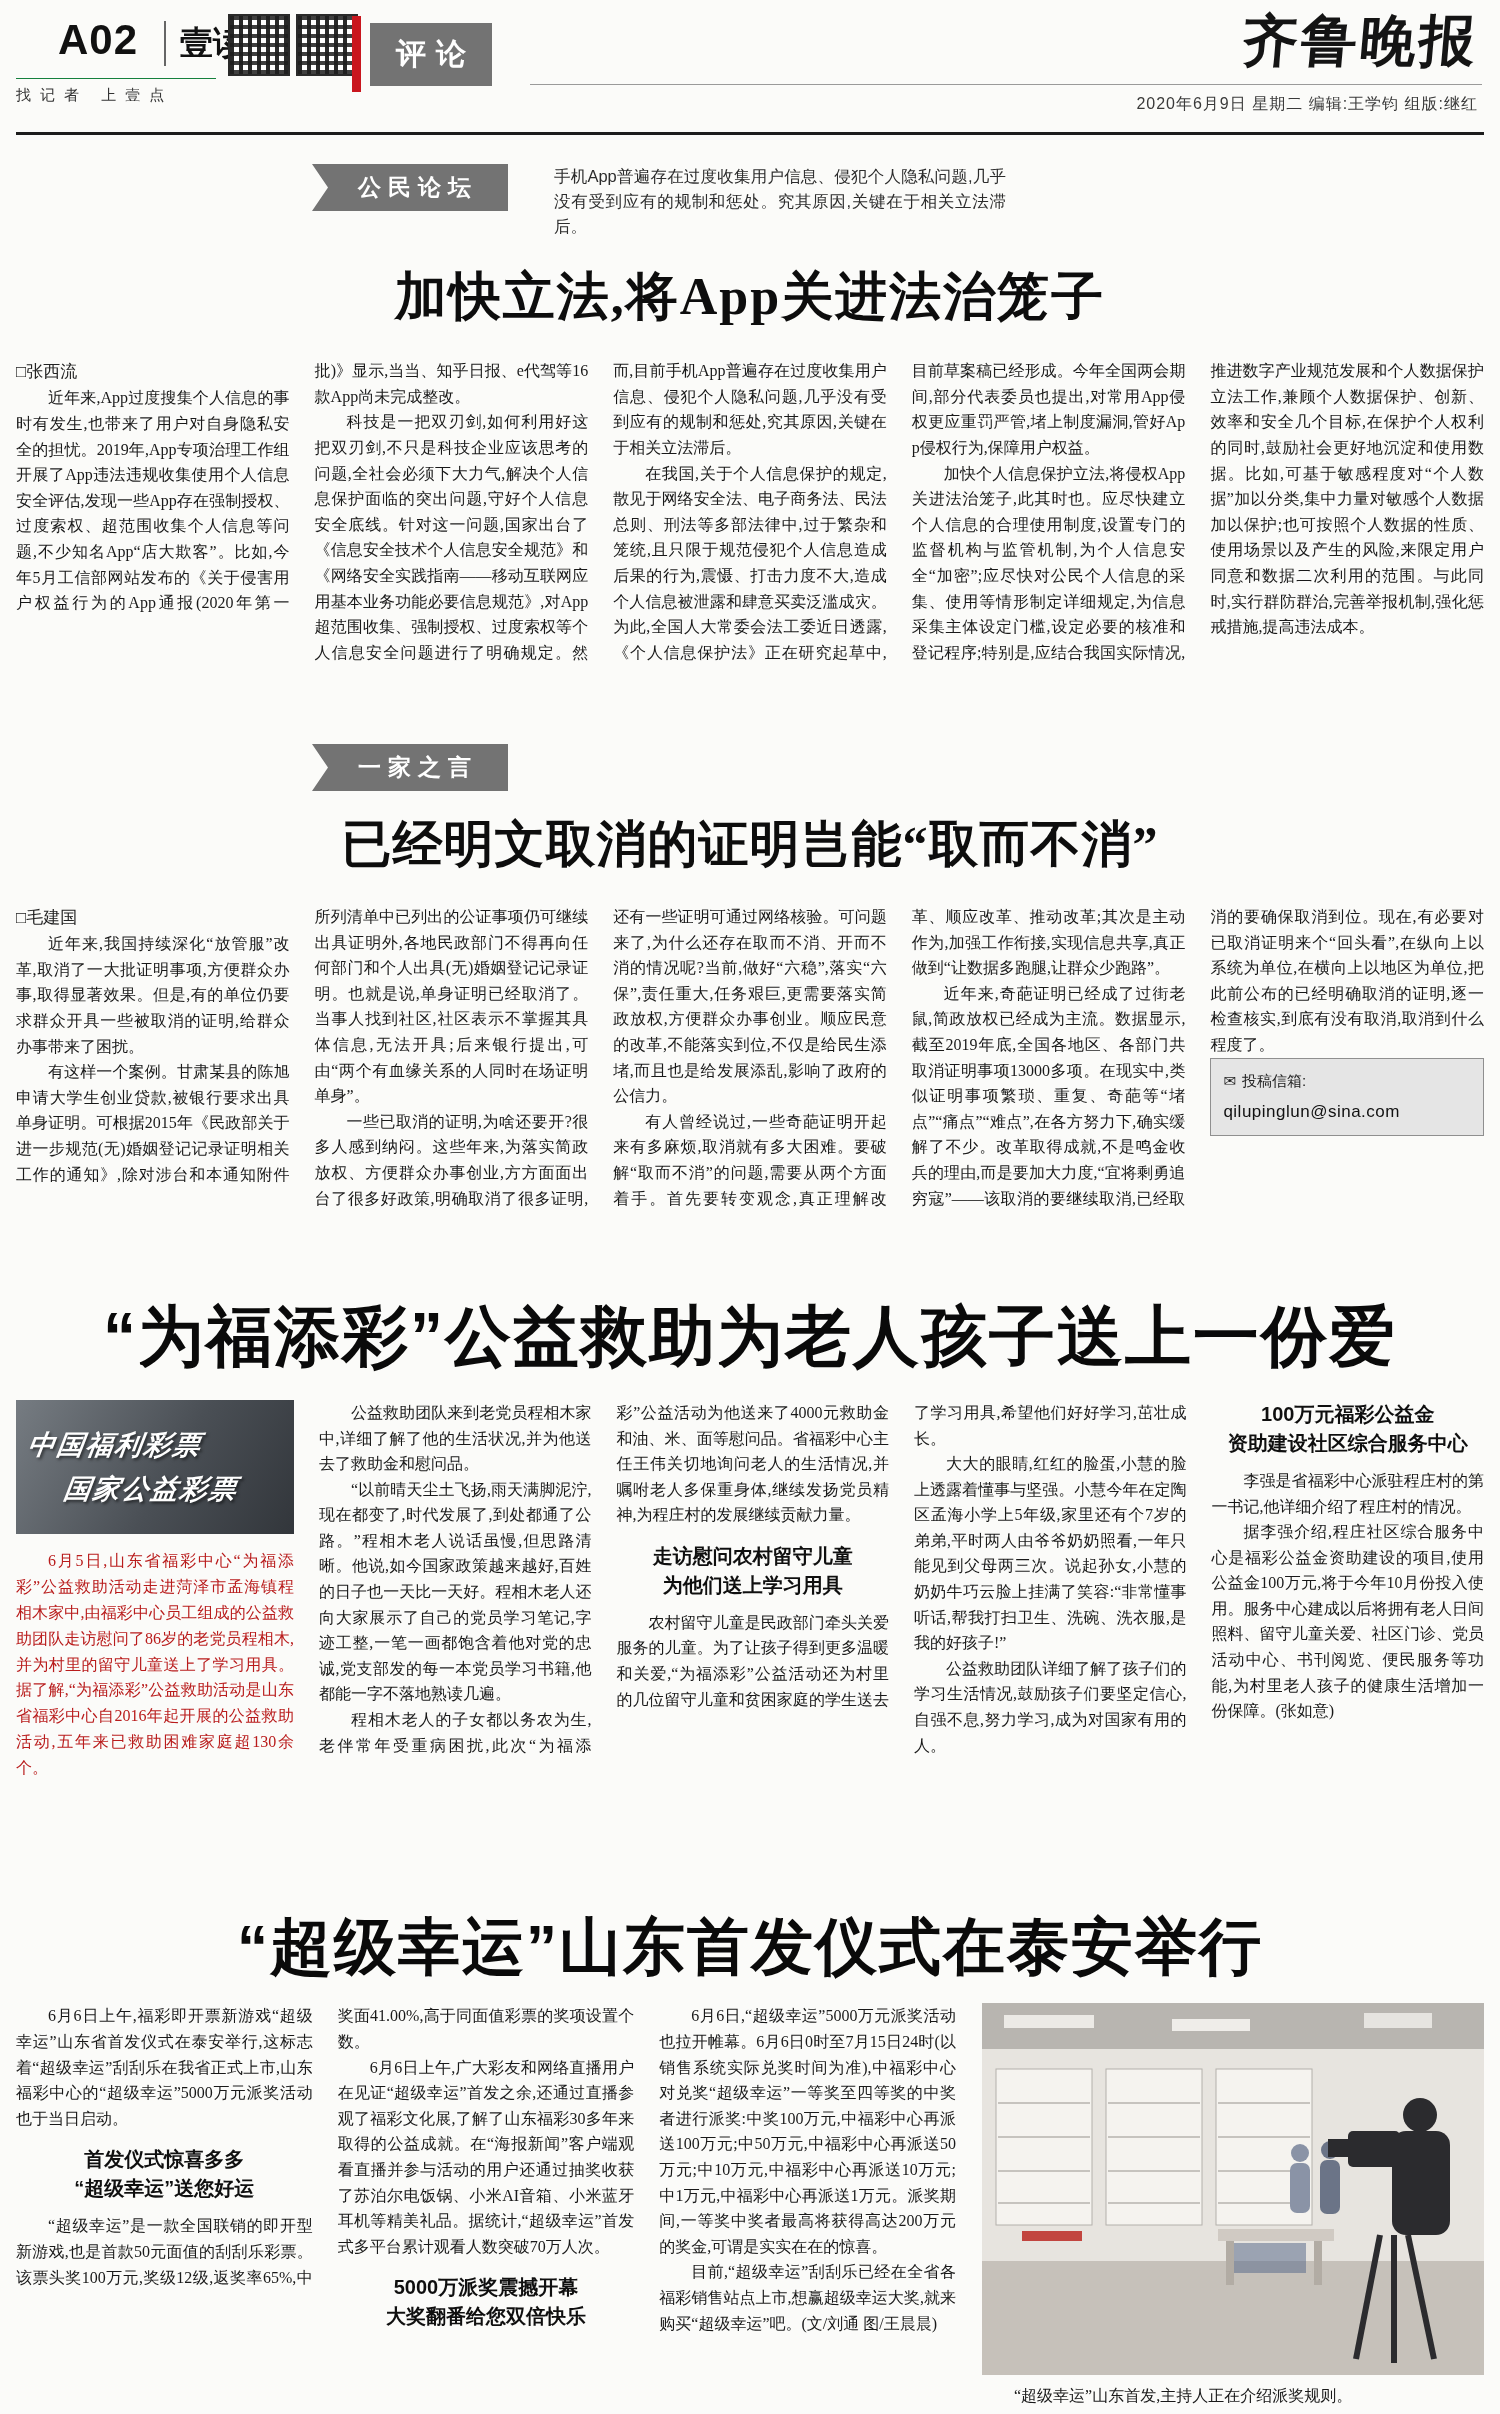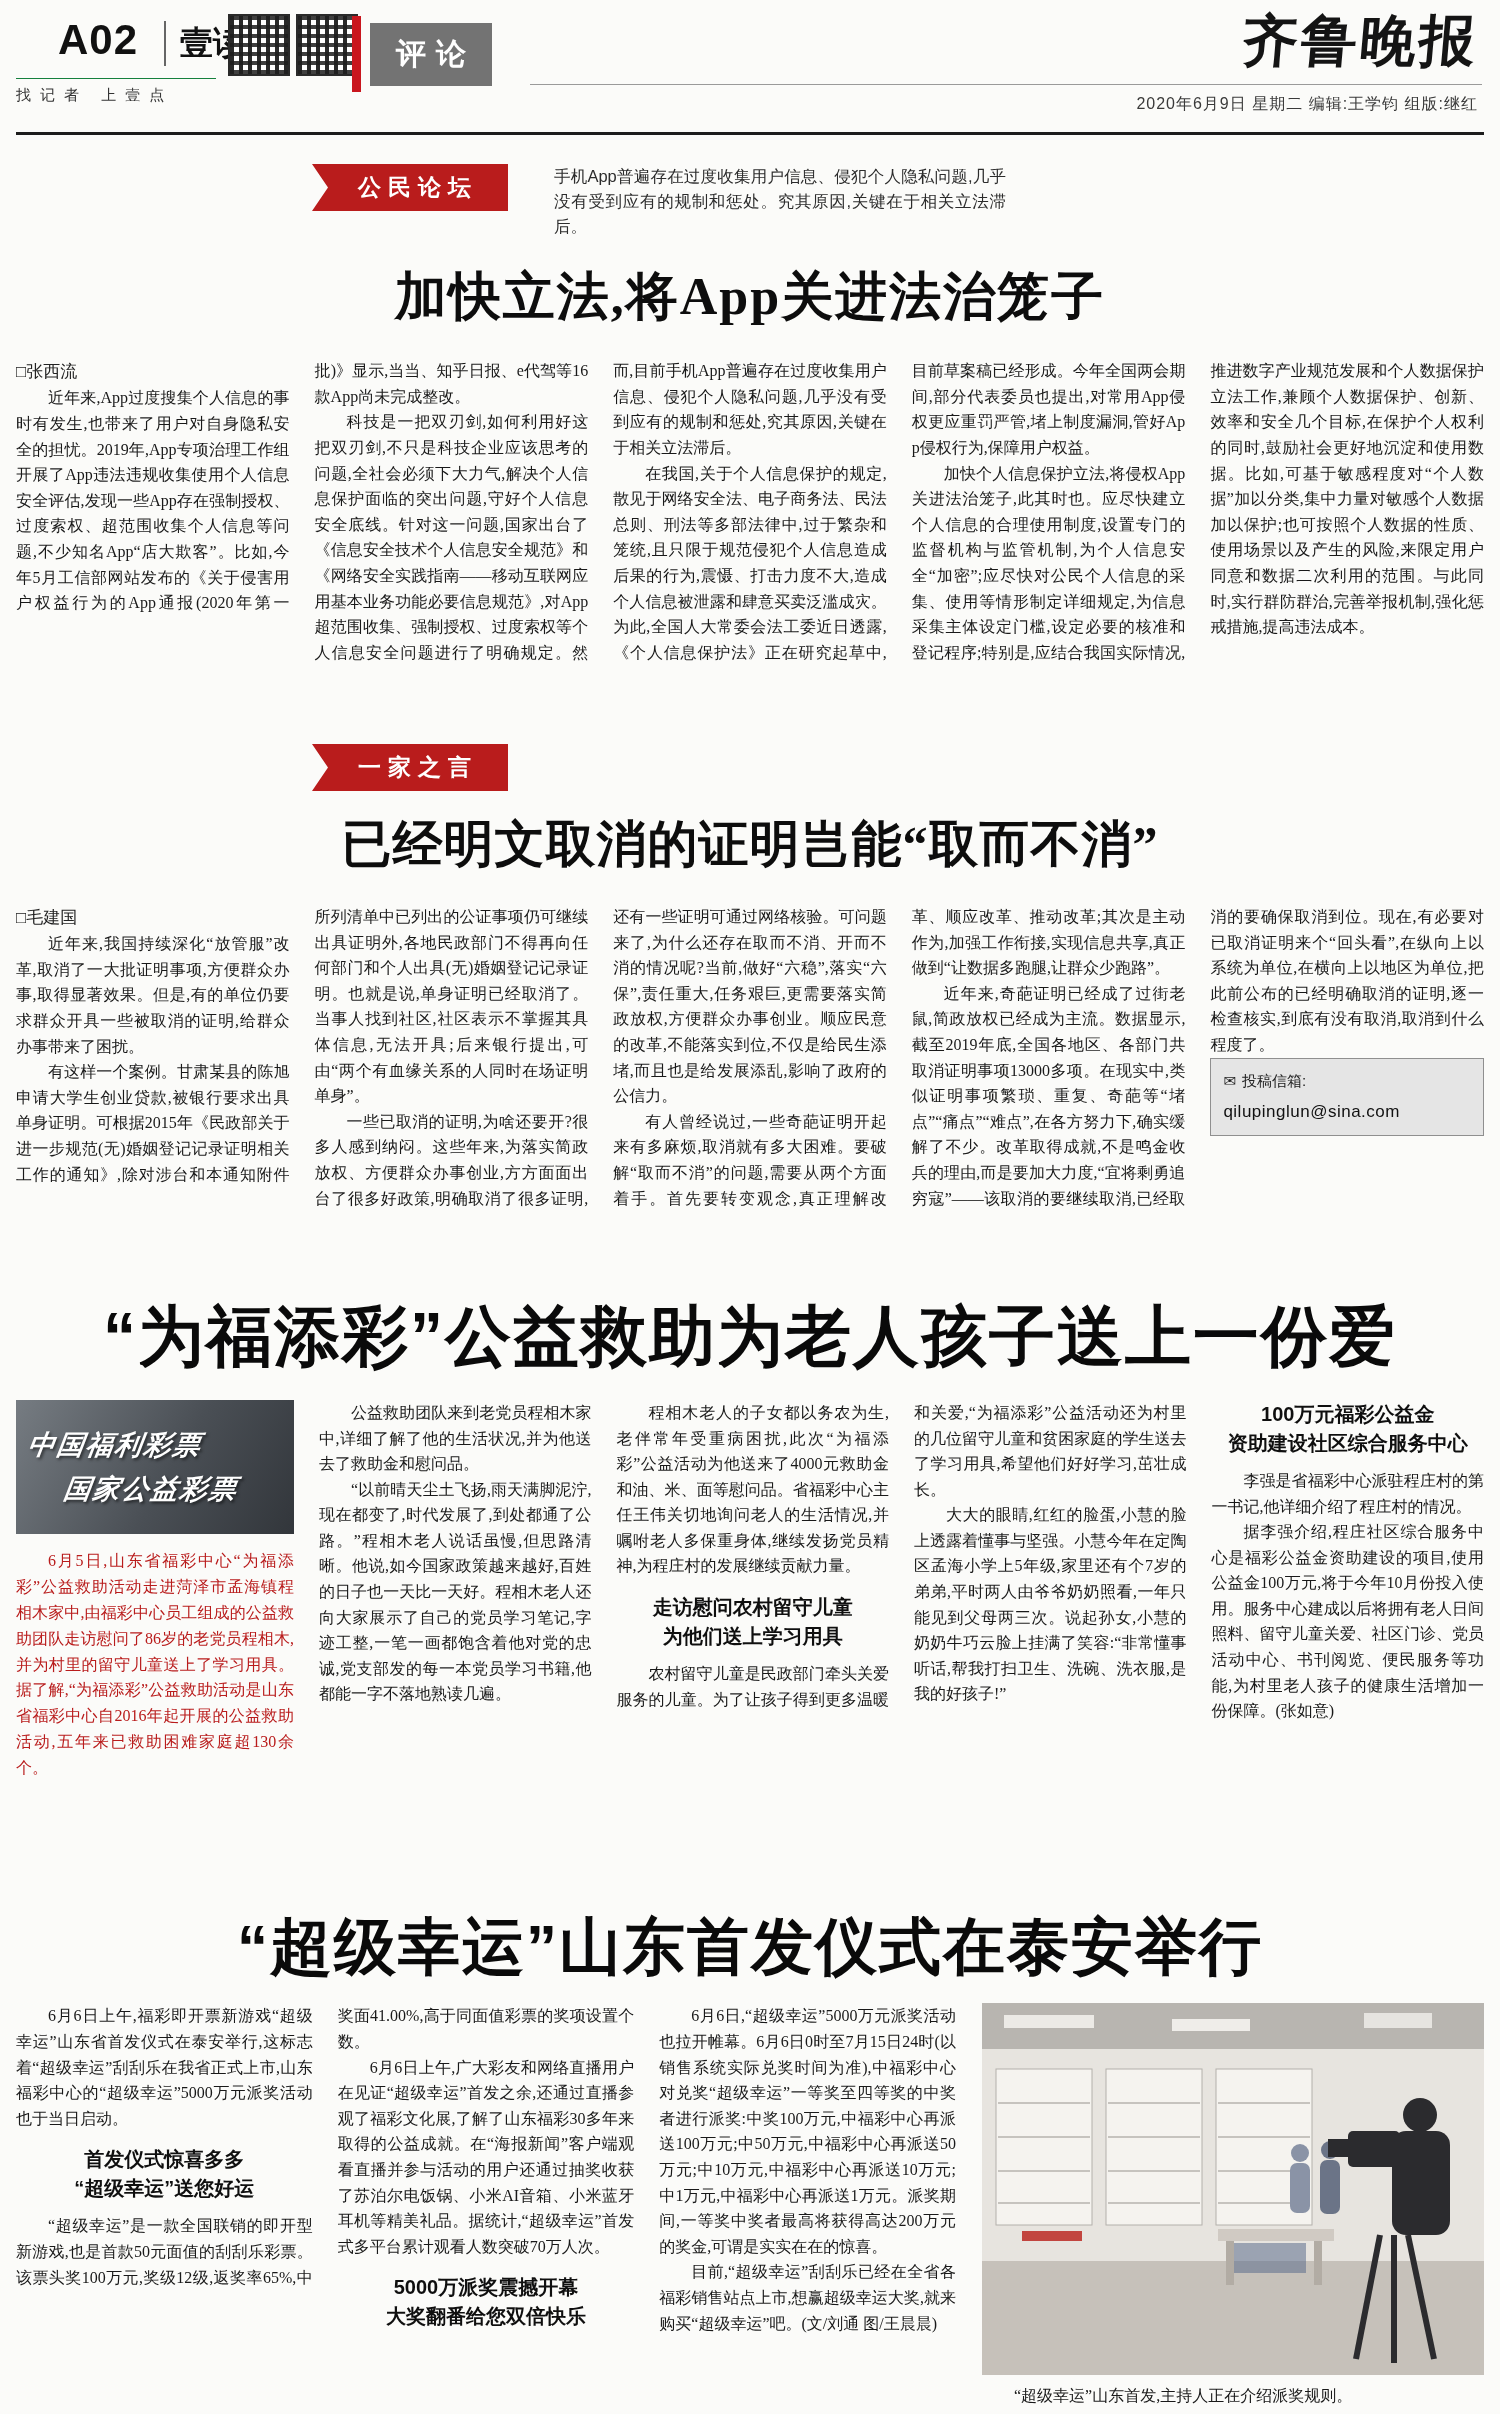--- a/index.html
+++ b/index.html
@@ -22,21 +22,21 @@
   .hline{position:absolute;left:530px;right:18px;top:84px;height:1px;background:#9a9a9a;}
   .mast{position:absolute;right:22px;top:4px;font-family:"Liberation Serif","DejaVu Serif",serif;font-size:56px;font-weight:900;letter-spacing:3px;transform:skewX(-5deg);color:#141414;}
   .dateline{position:absolute;right:22px;top:94px;font-size:16px;color:#3a3a3a;letter-spacing:1px;}
   .headrule{position:absolute;left:16px;right:16px;top:132px;height:3px;background:#1c1c1c;}
 
   
   .art{position:absolute;left:16px;right:16px;}
   #a1{top:164px;} #a2{top:744px;} #a3{top:1300px;} #a4{top:1872px;}
 
   .tagrow{display:flex;align-items:flex-start;gap:46px;margin-left:296px;}
-  .ribbon{background:#b91c1c;color:#fff;font-size:23px;font-weight:700;letter-spacing:7px;
+  .ribbon{background:#737373;color:#fff;font-size:23px;font-weight:700;letter-spacing:7px;
           padding:8px 30px 8px 46px;display:inline-block;
           clip-path:polygon(0 0,100% 0,100% 100%,0 100%,16px 50%);}
   .lead{width:452px;font-size:16.5px;line-height:1.5;color:#2c2c2c;text-align:justify;word-break:break-all;}
 
   .title-serif{margin-top:24px;text-align:center;font-family:"Liberation Serif","DejaVu Serif",serif;font-weight:900;color:#0d0d0d;}
   #a1 .title-serif{font-size:52px;letter-spacing:2px;}
   #a2 .title-serif{font-size:50px;letter-spacing:1px;margin-top:20px;}
 
   .body-mc{margin-top:26px;column-gap:25px;font-family:"Liberation Serif","DejaVu Serif",serif;
            font-size:16px;line-height:1.6;color:#191919;text-align:justify;word-break:break-all;}
@@ -148,20 +148,21 @@
       </div>
       <div class="body-mc c4 a3mc">
         <p>公益救助团队来到老党员程相木家中,详细了解了他的生活状况,并为他送去了救助金和慰问品。</p>
         <p>“以前晴天尘土飞扬,雨天满脚泥泞,现在都变了,时代发展了,到处都通了公路。”程相木老人说话虽慢,但思路清晰。他说,如今国家政策越来越好,百姓的日子也一天比一天好。程相木老人还向大家展示了自己的党员学习笔记,字迹工整,一笔一画都饱含着他对党的忠诚,党支部发的每一本党员学习书籍,他都能一字不落地熟读几遍。</p>
         <p>程相木老人的子女都以务农为生,老伴常年受重病困扰,此次“为福添彩”公益活动为他送来了4000元救助金和油、米、面等慰问品。省福彩中心主任王伟关切地询问老人的生活情况,并嘱咐老人多保重身体,继续发扬党员精神,为程庄村的发展继续贡献力量。</p>
         <div class="sh">
           <span>走访慰问农村留守儿童</span><br><span>为他们送上学习用具</span>
         </div>
         <p>农村留守儿童是民政部门牵头关爱服务的儿童。为了让孩子得到更多温暖和关爱,“为福添彩”公益活动还为村里的几位留守儿童和贫困家庭的学生送去了学习用具,希望他们好好学习,茁壮成长。</p>
         <p>大大的眼睛,红红的脸蛋,小慧的脸上透露着懂事与坚强。小慧今年在定陶区孟海小学上5年级,家里还有个7岁的弟弟,平时两人由爷爷奶奶照看,一年只能见到父母两三次。说起孙女,小慧的奶奶牛巧云脸上挂满了笑容:“非常懂事听话,帮我打扫卫生、洗碗、洗衣服,是我的好孩子!”</p>
+        <p>公益救助团队详细了解了孩子们的学习生活情况,鼓励孩子们要坚定信心,自强不息,努力学习,成为对国家有用的人。</p>
         <div class="sh">
           <span>100万元福彩公益金</span><br><span>资助建设社区综合服务中心</span>
         </div>
         <p>李强是省福彩中心派驻程庄村的第一书记,他详细介绍了程庄村的情况。</p>
         <p>据李强介绍,程庄社区综合服务中心是福彩公益金资助建设的项目,使用公益金100万元,将于今年10月份投入使用。服务中心建成以后将拥有老人日间照料、留守儿童关爱、社区门诊、党员活动中心、书刊阅览、便民服务等功能,为村里老人孩子的健康生活增加一份保障。(张如意)</p>
       </div>
     </div>
   </div>
 
   <div class="art" id="a4">

